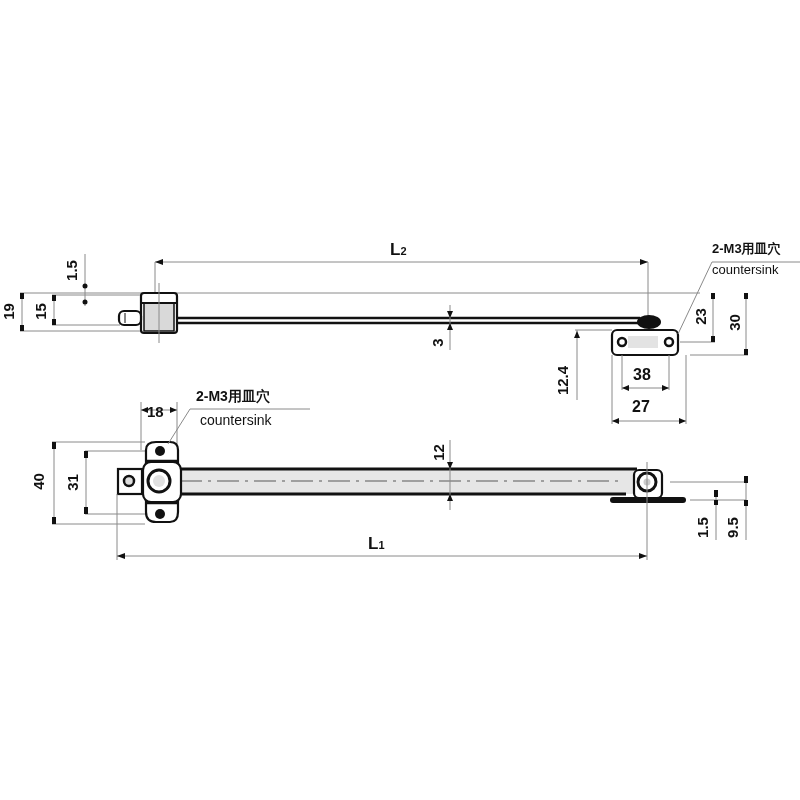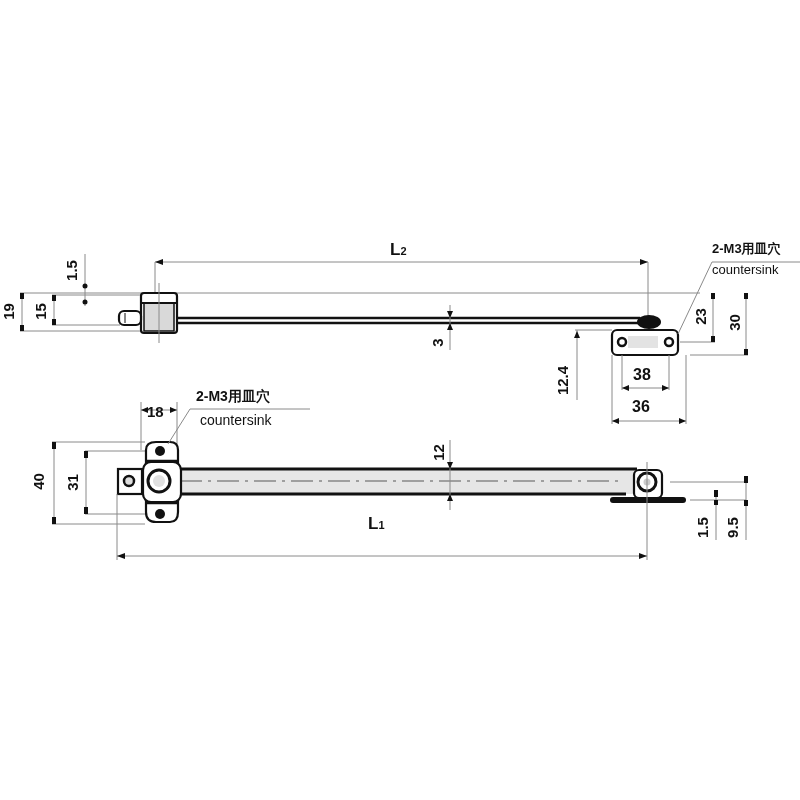--- a/index.html
+++ b/index.html
@@ -161,25 +161,25 @@
 <div class="txt" style="left:712px; top:262px; font-size:13px; font-weight:normal;">countersink</div>
 
 <div class="txt rot" style="left:56px; top:262px; width:30px; text-align:center; font-size:15px;">1.5</div>
 <div class="txt rot" style="left:-4px; top:303px; width:24px; text-align:center; font-size:15px;">19</div>
 <div class="txt rot" style="left:28px; top:303px; width:24px; text-align:center; font-size:15px;">15</div>
 <div class="txt rot" style="left:428px; top:334px; width:18px; text-align:center; font-size:15px;">3</div>
 <div class="txt rot" style="left:688px; top:308px; width:24px; text-align:center; font-size:15px;">23</div>
 <div class="txt rot" style="left:722px; top:314px; width:24px; text-align:center; font-size:15px;">30</div>
 <div class="txt rot" style="left:544px; top:372px; width:36px; text-align:center; font-size:15px;">12.4</div>
 <div class="txt" style="left:633px; top:366px; font-size:16px;">38</div>
-<div class="txt" style="left:632px; top:398px; font-size:16px;">36</div>
+<div class="txt" style="left:632px; top:398px; font-size:16px;">27</div>
 
 <div class="txt" style="left:147px; top:388px; font-size:15px;margin-top:15px;">18</div>
 <div class="txt" style="left:196px; top:388px; font-size:14px;">2-M3用皿穴</div>
 <div class="txt" style="left:200px; top:412px; font-size:14px; font-weight:normal;">countersink</div>
 <div class="txt rot" style="left:26px; top:473px; width:24px; text-align:center; font-size:15px;">40</div>
 <div class="txt rot" style="left:60px; top:474px; width:24px; text-align:center; font-size:15px;">31</div>
 <div class="txt rot" style="left:426px; top:444px; width:24px; text-align:center; font-size:15px;">12</div>
-<div class="txt" style="left:368px; top:514px; font-size:17px;">
+<div class="txt" style="left:368px; top:534px; font-size:17px;">
   <span>L</span><span style="font-size:11px;">1</span>
 </div>
 <div class="txt rot" style="left:688px; top:519px; width:28px; text-align:center; font-size:15px;">1.5</div>
 <div class="txt rot" style="left:718px; top:519px; width:28px; text-align:center; font-size:15px;">9.5</div>
 
 </body></html>

